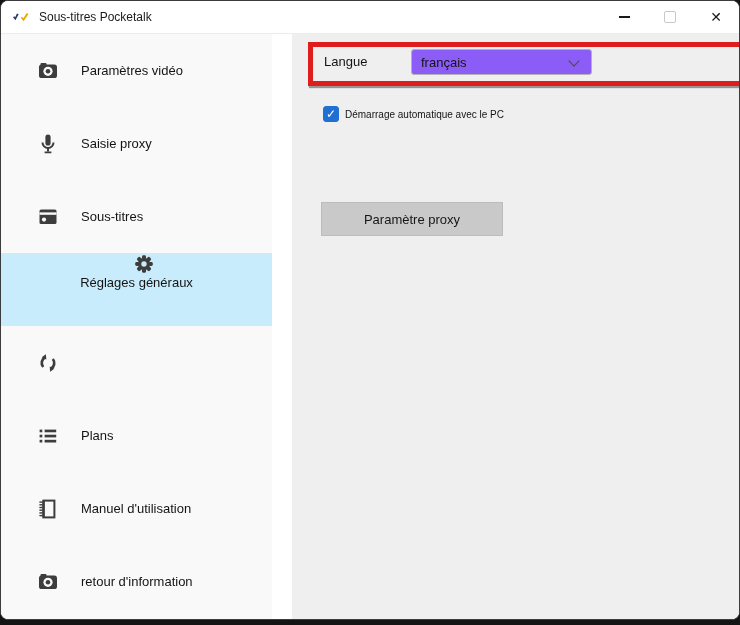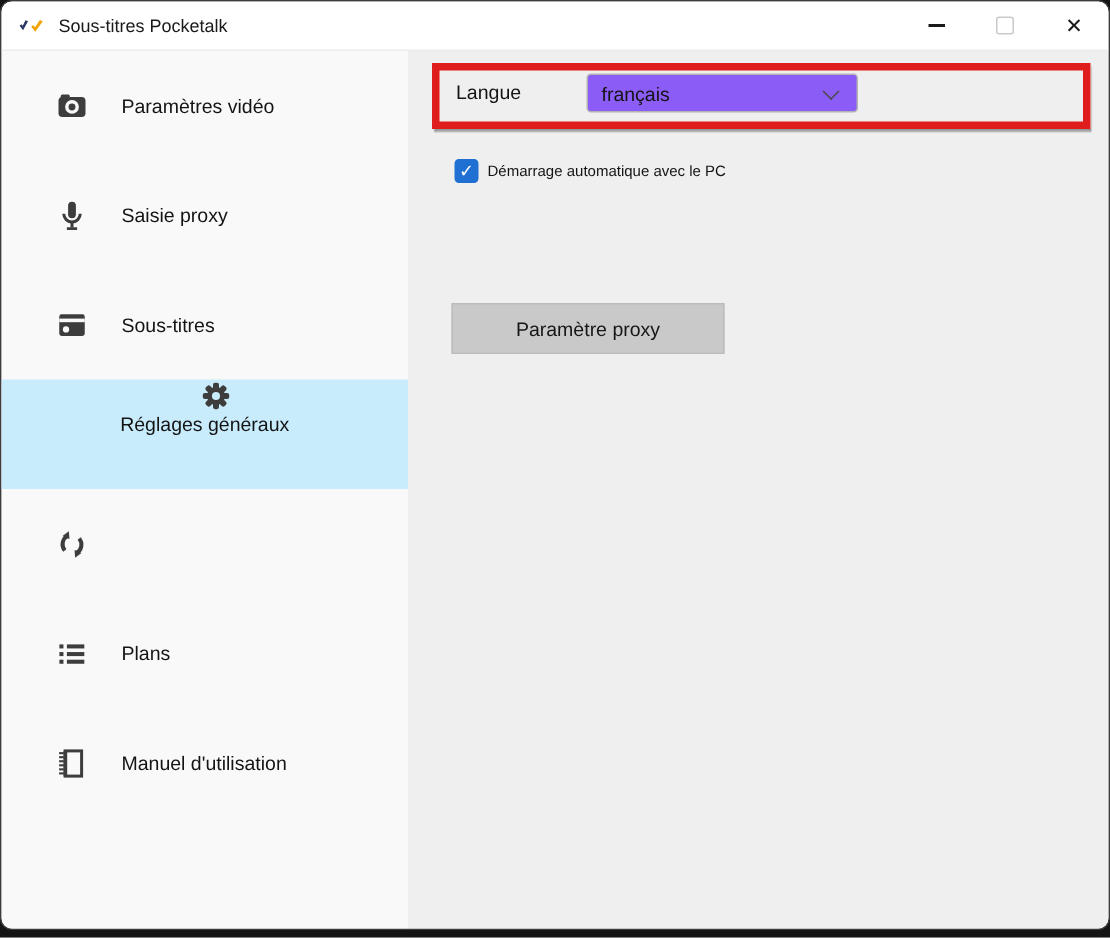--- a/index.html
+++ b/index.html
@@ -21,21 +21,21 @@
     text-align:right;
   }
   .app-icon{margin-left:11px;display:flex;align-items:center;}
   .title-text{margin-left:9px;font-size:12px;color:#1a1a1a;}
   .controls{margin-left:auto;display:flex;height:100%;}
   .ctrl{width:46px;height:100%;display:flex;align-items:center;justify-content:center;}
   .min-bar{width:11px;height:1.4px;background:#1a1a1a;}
   .max-box{width:10px;height:10px;border:1.2px solid #c9c9c9;border-radius:2px;}
   .close-x{font-size:14px;color:#1a1a1a;font-weight:400;}
   
-  .appbody{display:flex;height:587px;}
+  .appbody{display:flex;height:587px;gap:20px;}
   .sidebar{width:271px;background:#faf9f9;flex:none;}
   .nav-item{height:73px;display:flex;align-items:center;cursor:pointer;}
   .nav-item.selected{background:#c9ecfd;flex-direction:column;}
   .nav-icon{width:22px;height:22px;margin-left:36px;margin-right:22px;flex:none;}
   .nav-label{font-size:13px;color:#141414;}
   .main{flex:1;background:#efefef;position:relative;}
   
   .annotation{
     position:absolute;left:16px;top:8px;width:439px;height:44px;
     box-sizing:border-box;border:5px solid #df1d1d;
@@ -189,20 +189,31 @@
               <rect x="2.4" y="8.8" width="3.2" height="1.4"></rect>
               <rect x="2.4" y="11.5" width="3.2" height="1.4"></rect>
               <rect x="2.4" y="14.2" width="3.2" height="1.4"></rect>
               <rect x="2.4" y="16.9" width="3.2" height="1.4"></rect>
             </g>
           </svg>
         </span>
         <span class="nav-label">Manuel d'utilisation</span>
       </div>
 
+      <div class="nav-item">
+        <span class="nav-icon">
+          <svg width="22" height="22" viewBox="0 0 22 22">
+            <rect x="3.5" y="3" width="6" height="4" rx="1" fill="#3d3d3d"></rect>
+            <rect x="2" y="4.6" width="18" height="13.4" rx="2.6" fill="#3d3d3d"></rect>
+            <circle cx="11" cy="11.3" r="4.6" fill="#faf9f9"></circle>
+            <circle cx="11" cy="11.3" r="2.3" fill="#3d3d3d"></circle>
+          </svg>
+        </span>
+        <span class="nav-label">retour d'information</span>
+      </div>
 
     </div>
 
     <div class="main">
       <div class="annotation"></div>
 
       <span class="lang-label">Langue</span>
       <div class="lang-select">
         <span>français</span>
         <span class="chev"></span>

